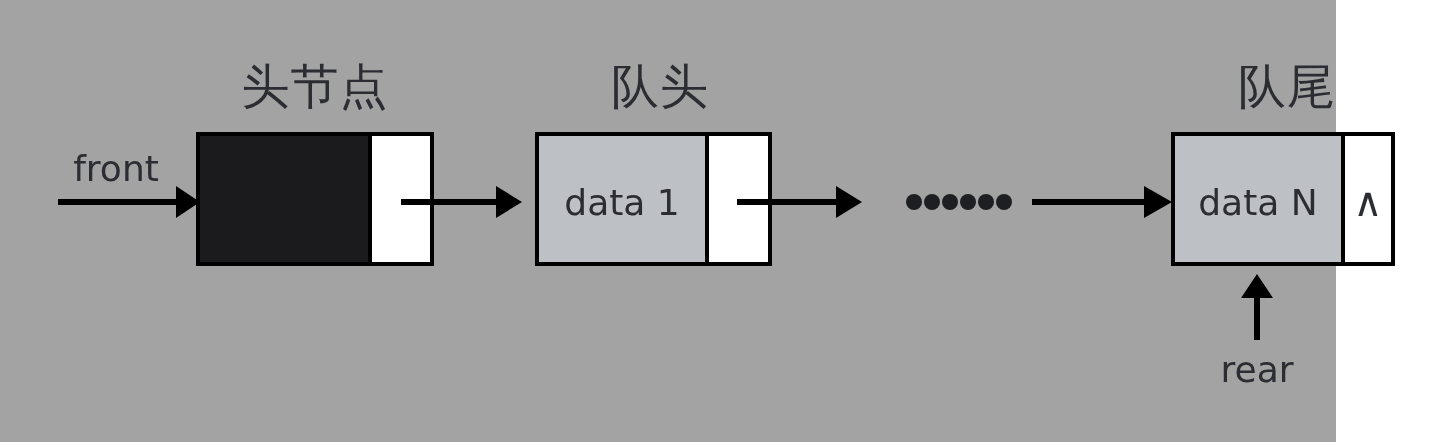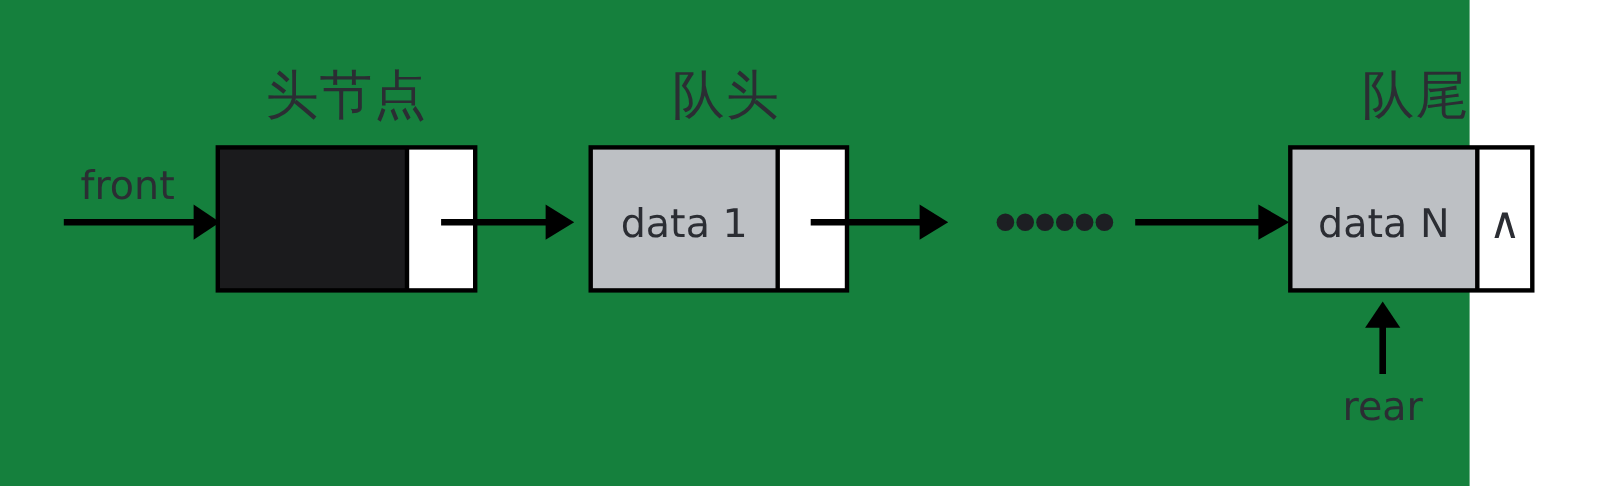--- a/index.html
+++ b/index.html
@@ -10,21 +10,21 @@
   body {
     width: 1454px;
     height: 442px;
     font-family: "DejaVu Sans", "Liberation Sans", sans-serif;
     overflow: hidden;
   }
   #diagram-root {
     position: relative;
     width: 1336px;
     height: 442px;
-    background: #15803d;
+    background: #a3a3a3;
   }
   svg.diagram-svg {
     display: block;
     width: 1454px;
     height: 442px;
   }
   .node-box-border {
     fill: none;
     stroke: #000000;
     stroke-width: 4;

